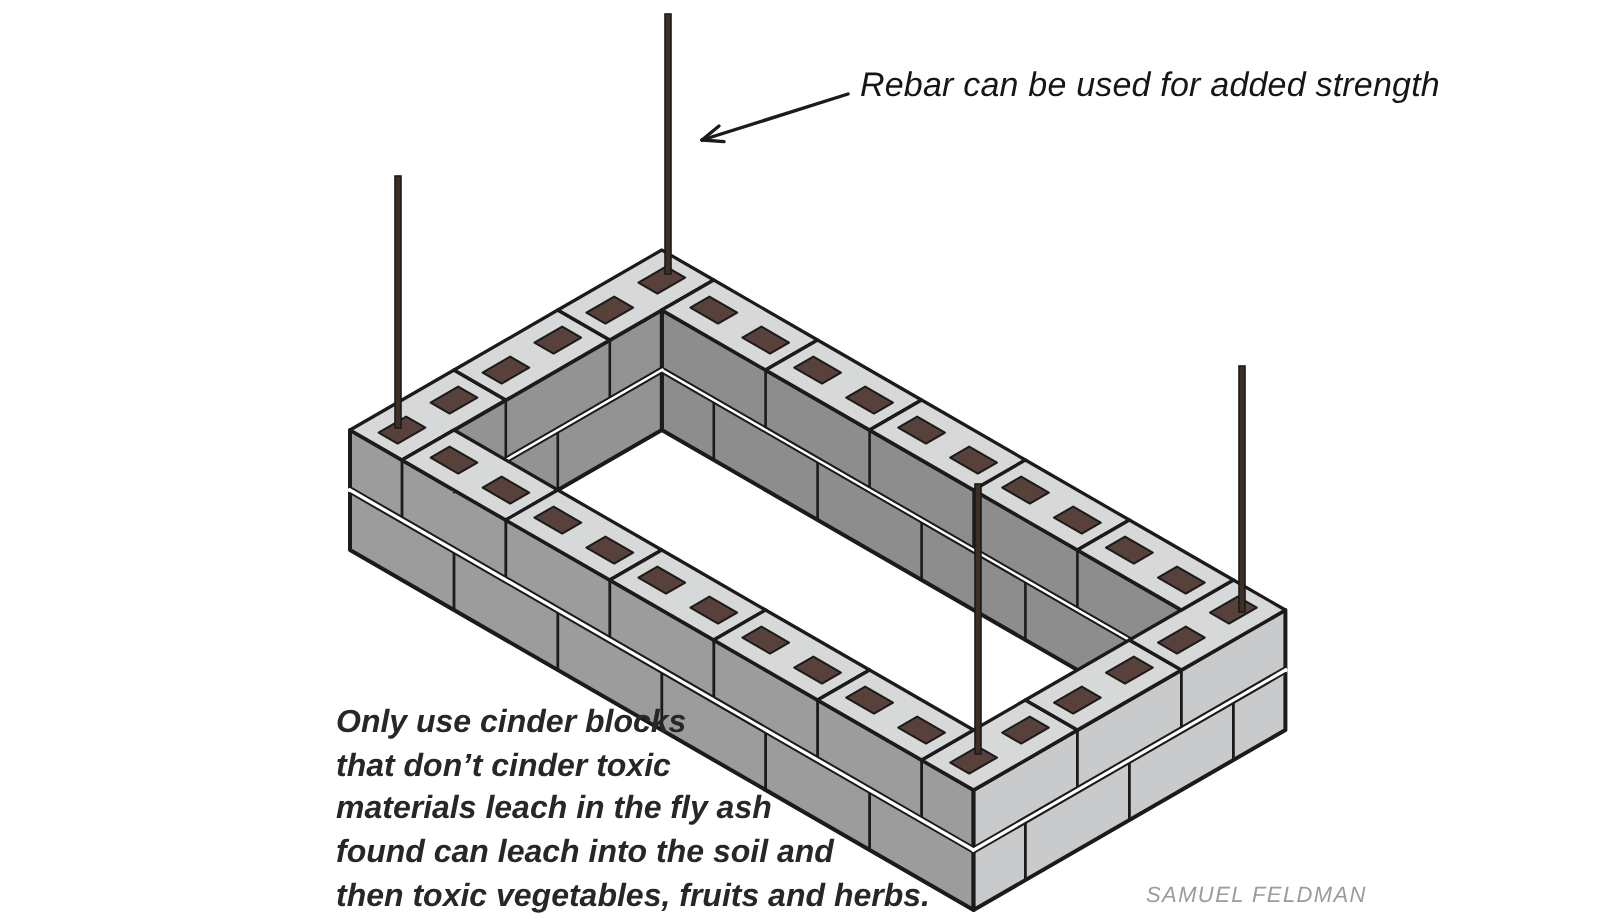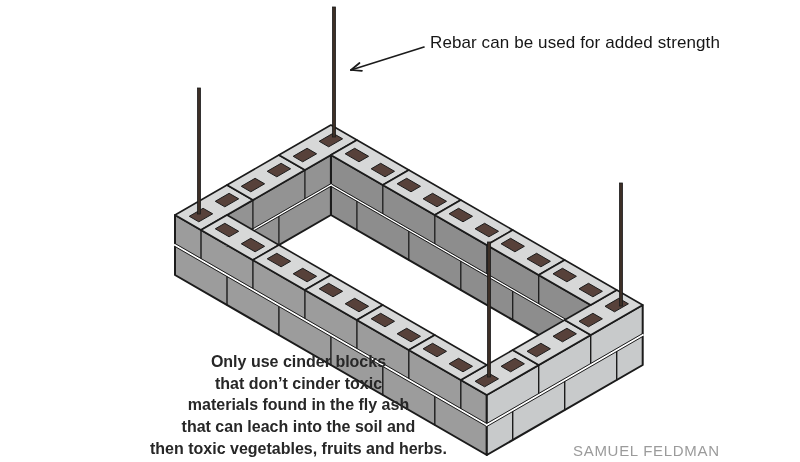--- a/index.html
+++ b/index.html
@@ -1,35 +1,35 @@
 <!DOCTYPE html>
 <html><head>
 <meta charset="utf-8">
 <style>
   html,body{margin:0;padding:0;}
   body{
     width:800px;height:462px;position:relative;overflow:hidden;
     background:#ffffff;
     font-family:"Liberation Sans", sans-serif;
   }
-  #canvas{position:absolute;left:0;top:0;width:800px;height:462px;}
+  #canvas{position:absolute;left:0;top:0;width:800px;height:462px;font-style:italic;}
   svg{position:absolute;left:0;top:0;}
   .annotation{
     position:absolute;left:430px;top:33px;
     font-size:17px;color:#161616;white-space:nowrap;
     letter-spacing:0.1px;
   }
   .caution{
-    position:absolute;left:150px;top:351px;
+    position:absolute;left:168px;top:351px;
     font-size:16px;font-weight:700;color:#272727;
-    line-height:21.7px;white-space:nowrap;text-align:center;
+    line-height:21.7px;white-space:nowrap;
   }
   .credit{
     position:absolute;left:573px;top:442px;
-    font-size:15px;color:#9b9b9b;letter-spacing:0.7px;white-space:nowrap;
+    font-size:11px;color:#9b9b9b;letter-spacing:0.7px;white-space:nowrap;
   }
 </style>
 </head>
 <body>
 
 <div id="canvas">
 
   <svg id="diagram-svg" width="800" height="462" viewBox="0 0 800 462">
       <polygon points="330.9,155.0 590.7,305.0 590.7,365.0 330.9,215.0" fill="#8d8d8d" stroke="#1b1b1b" stroke-width="2" stroke-linejoin="round"></polygon>
       <polygon points="227.0,215.0 330.9,155.0 330.9,215.0 227.0,275.0" fill="#939393" stroke="#1b1b1b" stroke-width="2" stroke-linejoin="round"></polygon>
@@ -130,19 +130,19 @@
       <line x1="424.0" y1="47.0" x2="351.0" y2="70.0" stroke="#1b1b1b" stroke-width="1.7" stroke-linecap="round"></line>
       <line x1="351.0" y1="70.0" x2="362.0" y2="70.8" stroke="#1b1b1b" stroke-width="1.7" stroke-linecap="round"></line>
       <line x1="351.0" y1="70.0" x2="359.5" y2="63.0" stroke="#1b1b1b" stroke-width="1.7" stroke-linecap="round"></line>
     </svg>
 
   <div class="annotation">Rebar can be used for added strength</div>
 
   <div class="caution">
     <div>Only use cinder blocks</div>
     <div>that don’t cinder toxic</div>
-    <div>materials found in the fly ash</div>
-    <div>that can leach into the soil and</div>
+    <div>materials leach in the fly ash</div>
+    <div>found can leach into the soil and</div>
     <div>then toxic vegetables, fruits and herbs.</div>
   </div>
 
   <div class="credit">SAMUEL FELDMAN</div>
 </div>
 
 </body></html>

